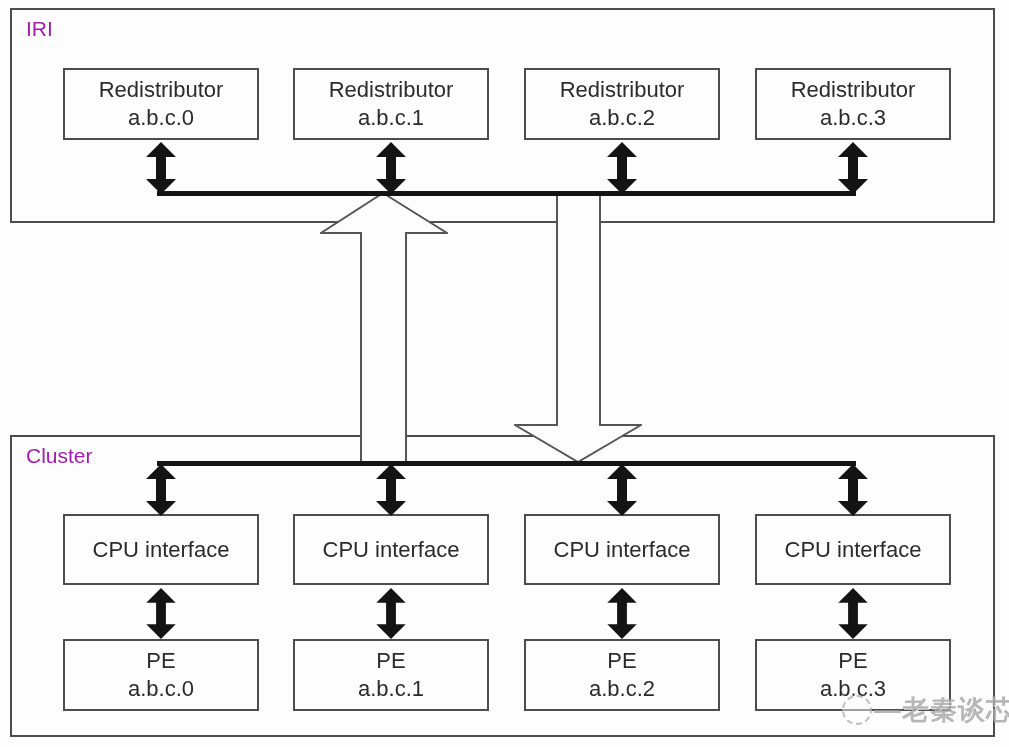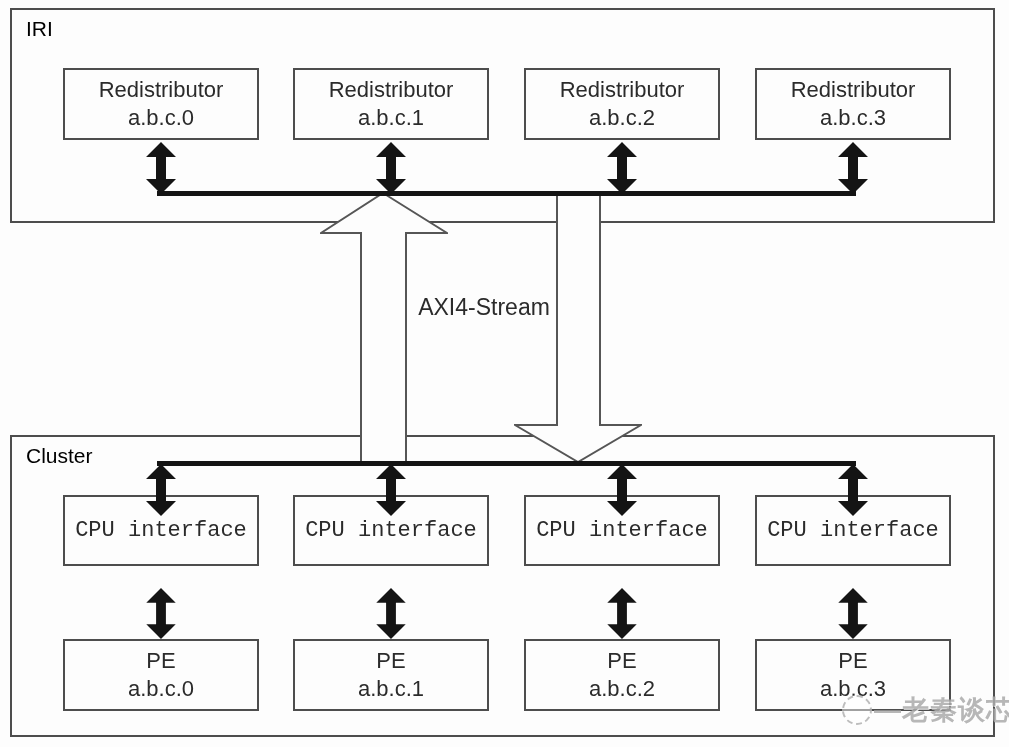--- a/index.html
+++ b/index.html
@@ -18,38 +18,38 @@
     background: transparent;
     z-index: 1;
   }
   .section-iri { left: 10px; top: 8px; width: 981px; height: 211px; }
   .section-cluster { left: 10px; top: 435px; width: 981px; height: 298px; }
   .section-label {
     position: absolute;
     left: 14px;
     top: 7px;
     font-size: 21px;
-    color: #000000;
+    color: #a21caf;
   }
   .node-box {
     position: absolute;
     width: 192px;
     border: 2px solid #4d4d4d;
     background: #fdfdfd;
     display: flex;
     flex-direction: column;
     align-items: center;
     justify-content: center;
     text-align: center;
     font-size: 22px;
     line-height: 28px;
     z-index: 2;
   }
   .redistributor-box { top: 68px; height: 68px; }
-  .cpu-box  { top: 495px; height: 67px; font-family: Liberation Mono, monospace; }
+  .cpu-box  { top: 514px; height: 67px; }
   .pe-box   { top: 639px; height: 68px; }
   .col-0 { left: 63px; }
   .col-1 { left: 293px; }
   .col-2 { left: 524px; }
   .col-3 { left: 755px; }
   .bus-line {
     position: absolute;
     left: 157px;
     width: 699px;
     height: 5px;
@@ -128,21 +128,20 @@
 
   <svg class="big-arrow big-arrow-up" width="128" height="271" viewBox="0 0 128 271">
     <polygon points="63,1 127,41 86,41 86,270 41,270 41,41 1,41" fill="#fdfdfd" stroke="#565656" stroke-width="2"></polygon>
   </svg>
 
   <svg class="big-arrow big-arrow-down" width="128" height="268" viewBox="0 0 128 268">
     <polygon points="43,0 86,0 86,230 127,230 64,267 1,230 43,230" fill="#fdfdfd" stroke="#565656" stroke-width="2"></polygon>
   </svg>
 
   <div class="axi-label">
-    <div>AXI4-Stream</div>
   </div>
 
   <div class="bus-line bus-iri"></div>
 
   <div class="bus-line bus-cluster"></div>
 
   <div class="node-box redistributor-box col-0">
     <div>Redistributor</div>
     <div>a.b.c.0</div>
   </div>

